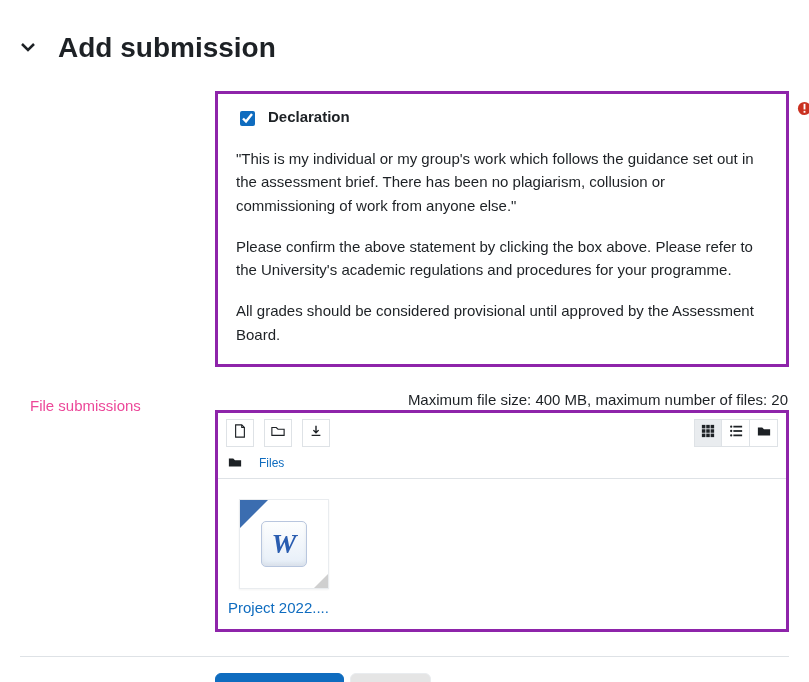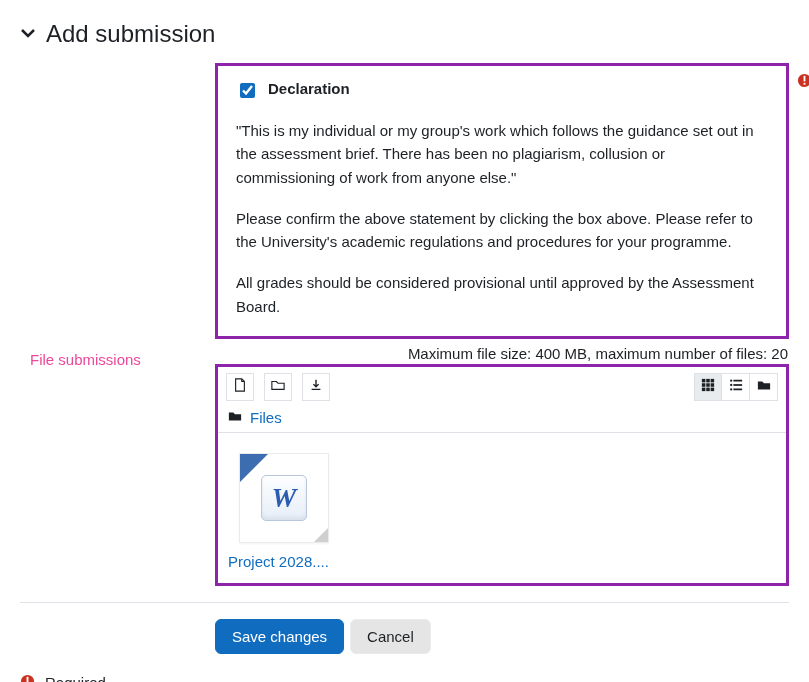--- a/index.html
+++ b/index.html
@@ -13,31 +13,31 @@
     width: 809px;
   }
   .section-header {
     display: flex;
     align-items: center;
     gap: 10px;
     margin-bottom: 15px;
     cursor: pointer;
   }
   .section-header h2 {
-    margin: 0;
-    font-size: 24px;
-    font-weight: 400;
+    margin: 12px;
+    font-size: 28px;
+    font-weight: 700;
   }
   .chevron-down {
     width: 16px; height: 16px;
   }
   .form-row {
     display: flex;
     align-items: flex-start;
-    margin-bottom: 6px;
+    margin-bottom: 24px;
   }
   .form-label-col {
     width: 195px;
     flex-shrink: 0;
     padding-top: 6px;
     padding-left: 10px;
     color: #ec4899;
   }
   .form-content-col {
     flex: 1;
@@ -115,24 +115,24 @@
     background: #e9ecef;
   }
   .fp-btn svg { width: 14px; height: 14px; fill: #1d2125; }
   .fp-toolbar-right .fp-btn {
     border-left: none;
   }
   .fp-toolbar-right .fp-btn:first-child { border-left: 1px solid #dee2e6; }
   .fp-breadcrumb {
     display: flex;
     align-items: center;
-    gap: 8px;
+    gap: 17px;
     padding: 2px 10px 6px 10px;
     border-bottom: 1px solid #dee2e6;
-    font-size: 15px;
+    font-size: 12px;
   }
   .fp-breadcrumb a {
     color: #0f6cbf;
     text-decoration: none;
   }
   .fp-breadcrumb svg { width: 14px; height: 14px; fill: #1d2125; }
   .fp-body {
     padding: 20px 10px 10px 10px;
     min-height: 150px;
   }
@@ -329,21 +329,21 @@
         </div>
         <div class="fp-body">
           <div class="file-tile">
             <div class="file-thumb">
               <div class="corner"></div>
               <div class="w-badge">
                   <span>W</span>
                 </div>
               <div class="fold"></div>
             </div>
-            <div class="file-name">Project 2028....</div>
+            <div class="file-name">Project 2022....</div>
           </div>
         </div>
       </div>
     </div>
   </div>
 </div>
 
 <hr class="hr">
 
 <div class="actions">

